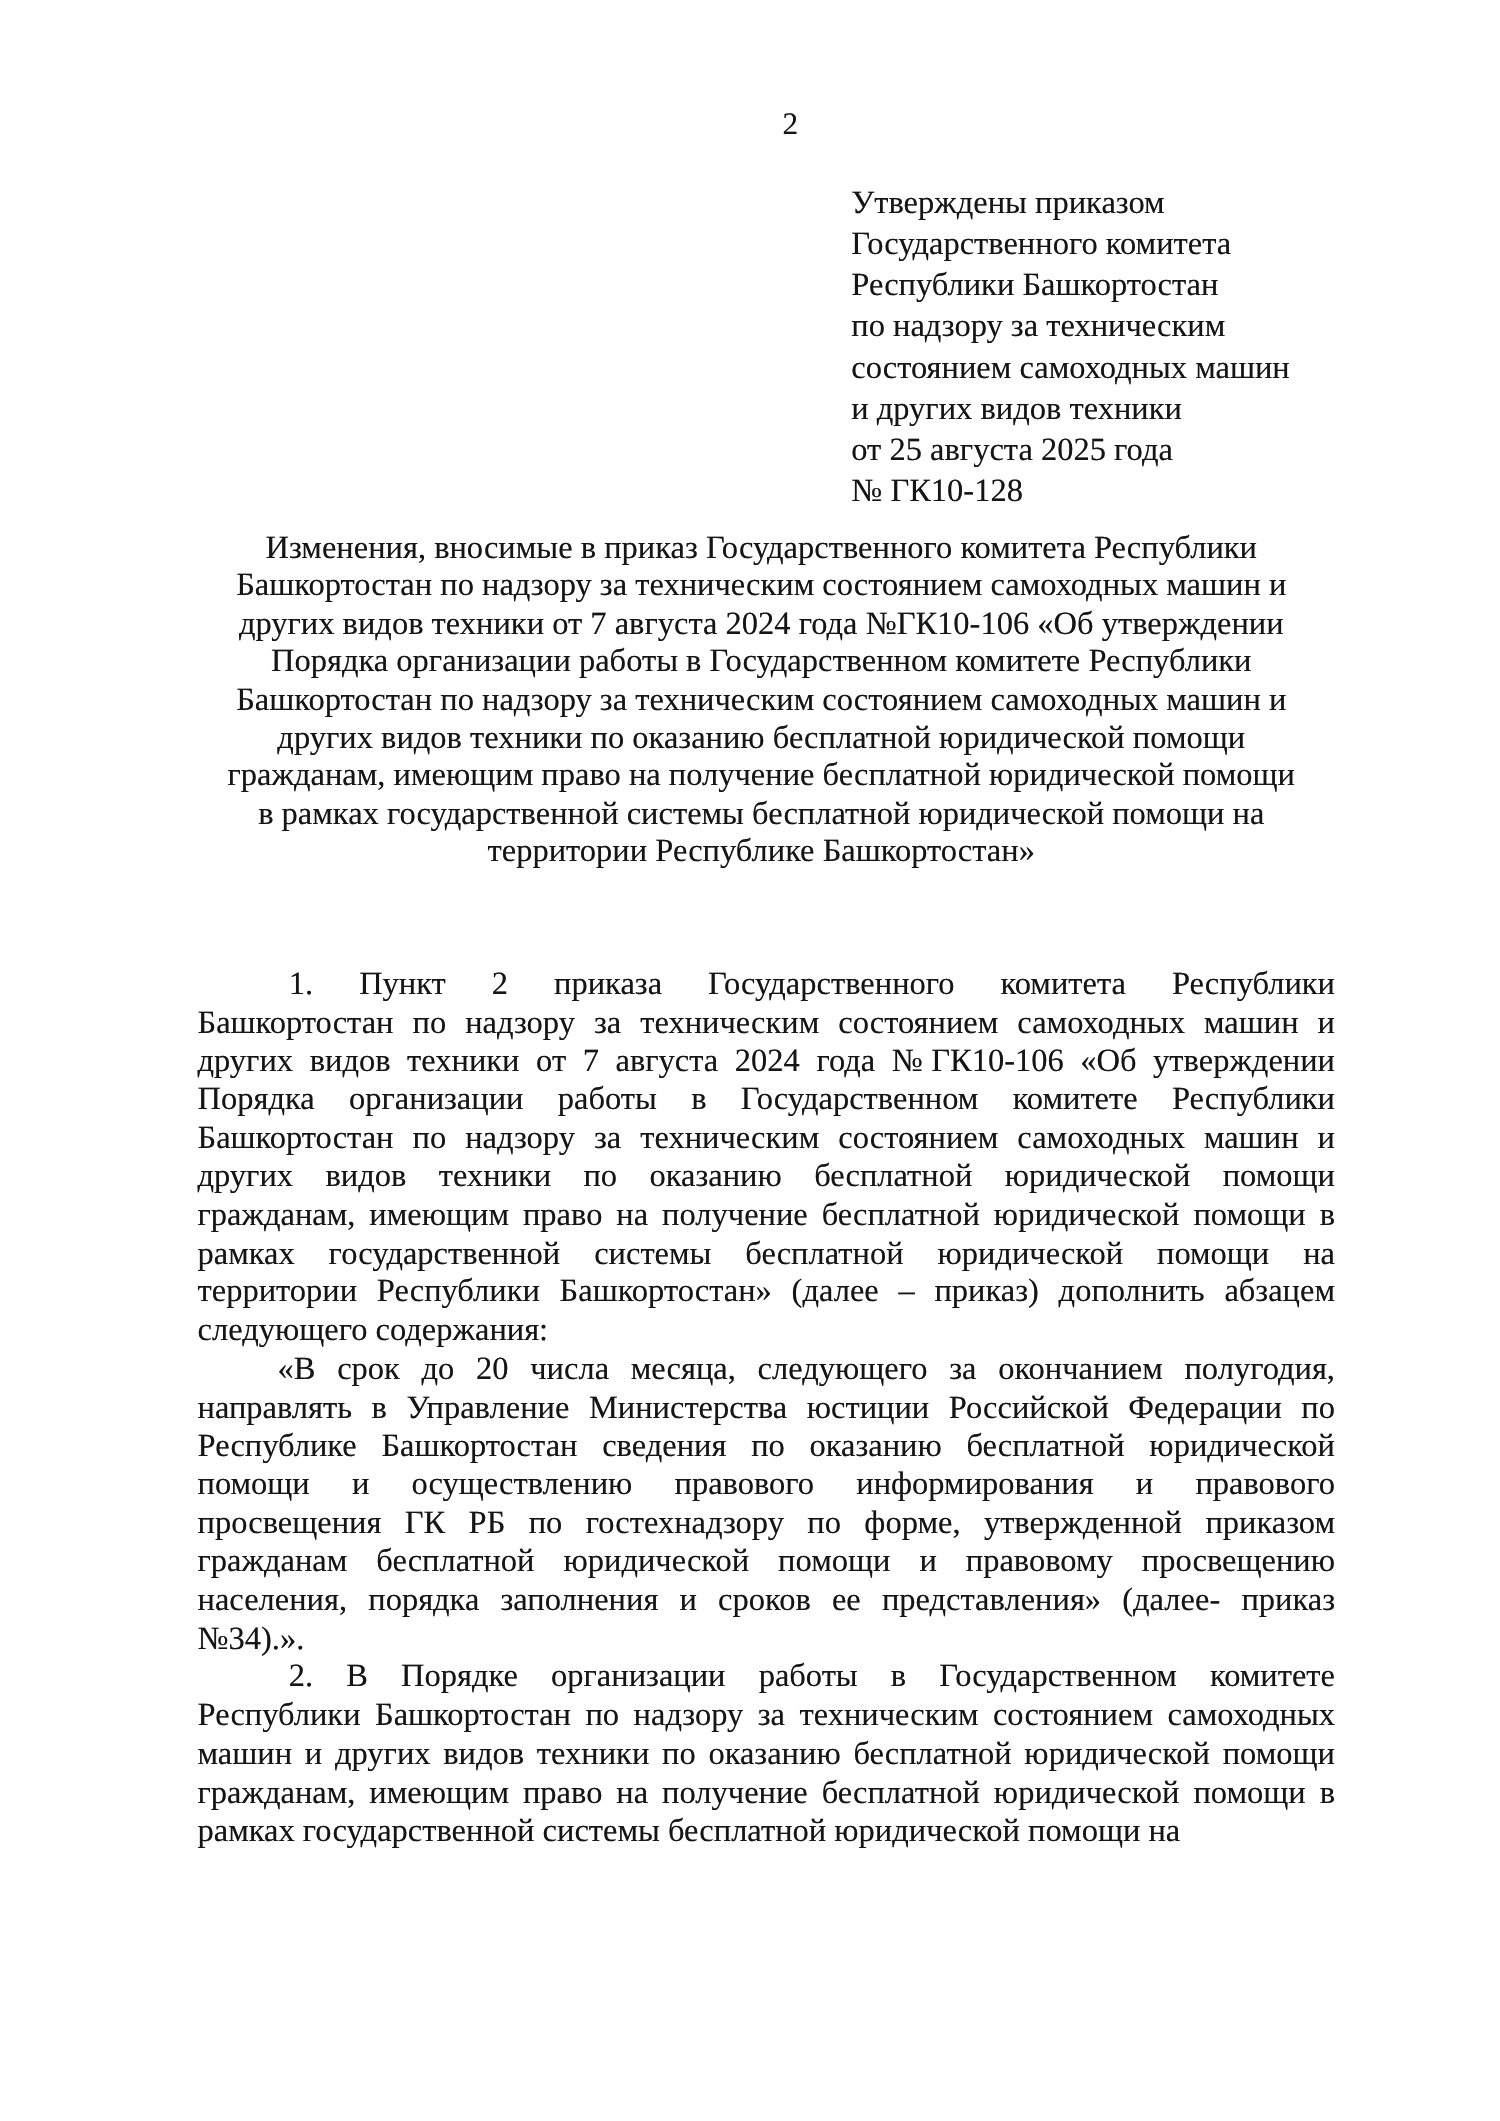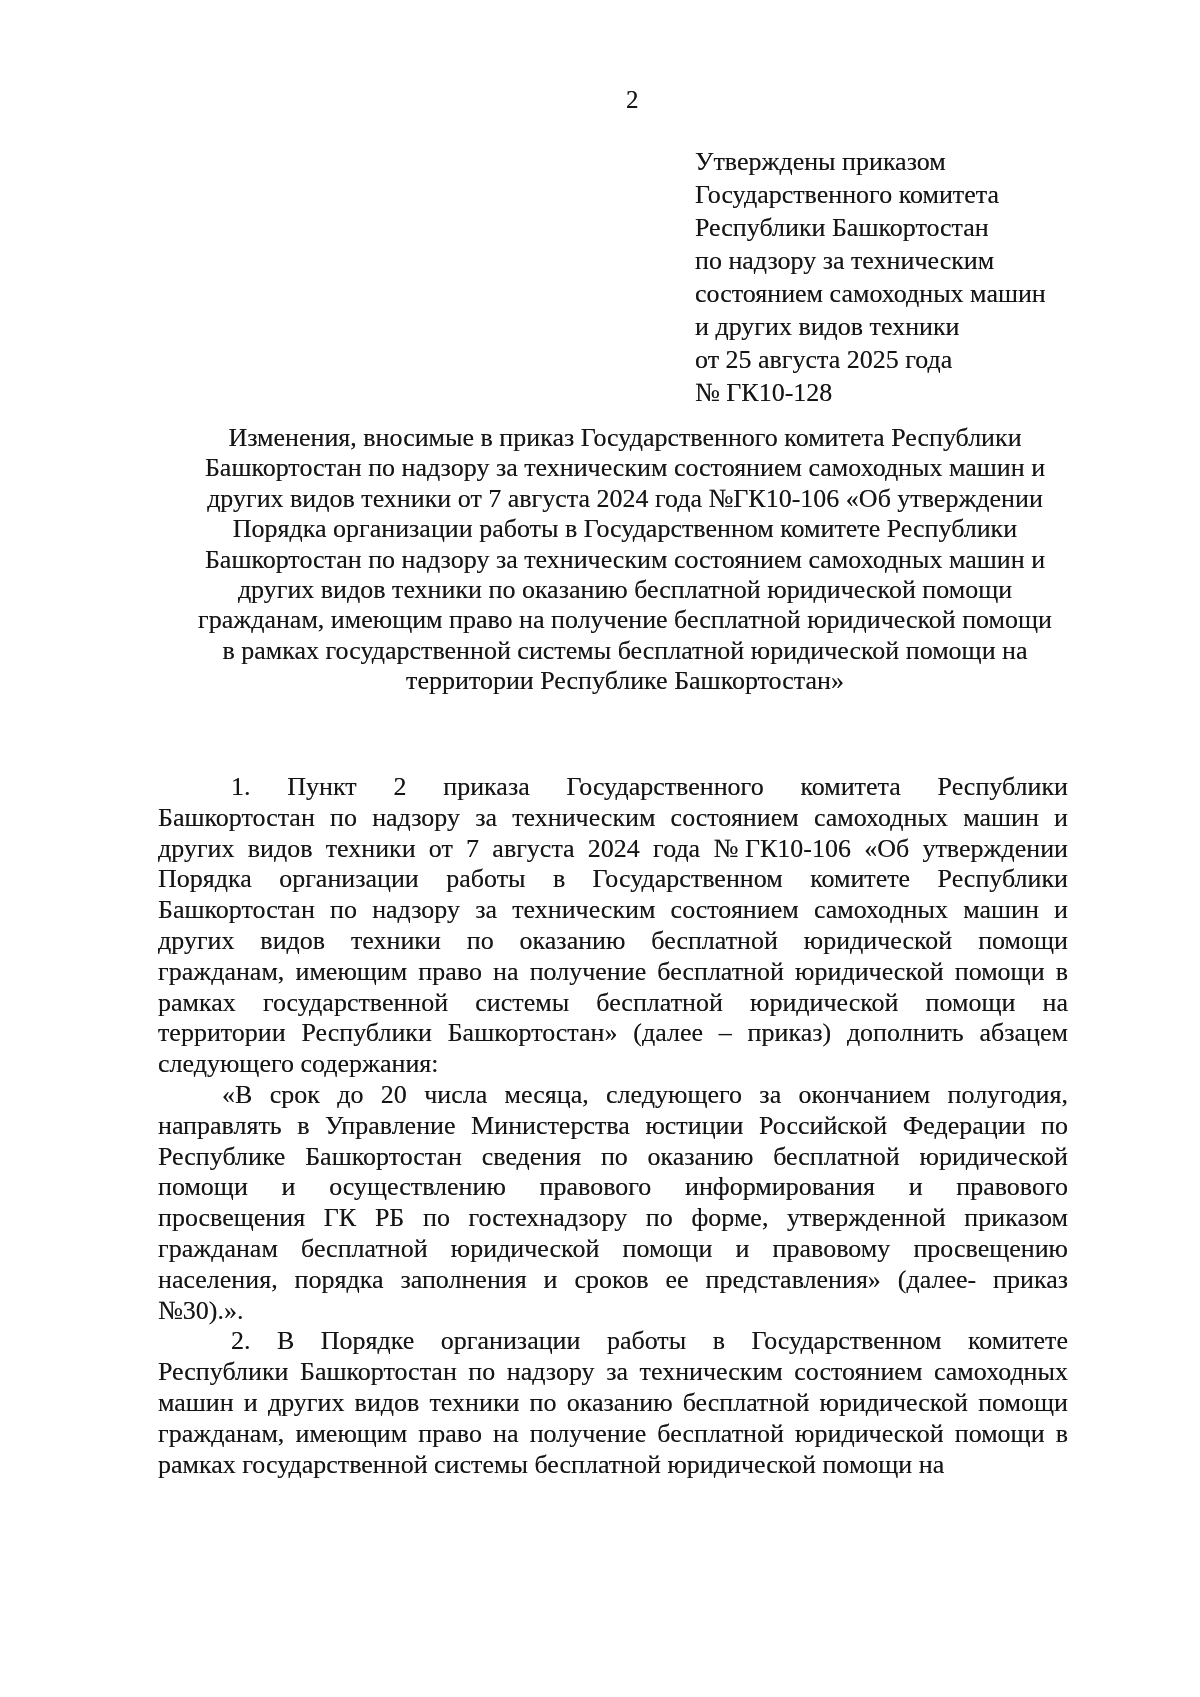--- a/index.html
+++ b/index.html
@@ -21,29 +21,29 @@
   .page-number {
     position: absolute;
     top: 86px;
     left: 626px;
     font-size: 25px;
     line-height: 28px;
   }
   .approval-block {
     position: absolute;
     top: 145px;
-    left: 695px;
+    left: 681px;
     width: 400px;
     line-height: 33px;
     text-align: left;
   }
   .heading-block {
     position: absolute;
     top: 423px;
-    left: 164px;
+    left: 148px;
     width: 922px;
     line-height: 30.4px;
     text-align: center;
   }
   .body-text {
     position: absolute;
     top: 772px;
     left: 158px;
     width: 910px;
     line-height: 30.8px;
@@ -107,21 +107,21 @@
         <div class="line last">следующего содержания:</div>
       </div>
     <div class="paragraph quote">
         <div class="line">«В срок до 20 числа месяца, следующего за окончанием полугодия,</div>
         <div class="line">направлять в Управление Министерства юстиции Российской Федерации по</div>
         <div class="line">Республике Башкортостан сведения по оказанию бесплатной юридической</div>
         <div class="line">помощи и осуществлению правового информирования и правового</div>
         <div class="line">просвещения ГК РБ по гостехнадзору по форме, утвержденной приказом</div>
         <div class="line">гражданам бесплатной юридической помощи и правовому просвещению</div>
         <div class="line">населения, порядка заполнения и сроков ее представления» (далее- приказ</div>
-        <div class="line last">№30).».</div>
+        <div class="line last">№34).».</div>
       </div>
     <div class="paragraph numbered">
         <div class="line">2. В Порядке организации работы в Государственном комитете</div>
         <div class="line">Республики Башкортостан по надзору за техническим состоянием самоходных</div>
         <div class="line">машин и других видов техники по оказанию бесплатной юридической помощи</div>
         <div class="line">гражданам, имеющим право на получение бесплатной юридической помощи в</div>
         <div class="line last">рамках государственной системы бесплатной юридической помощи на</div>
       </div>
   </div>
 

